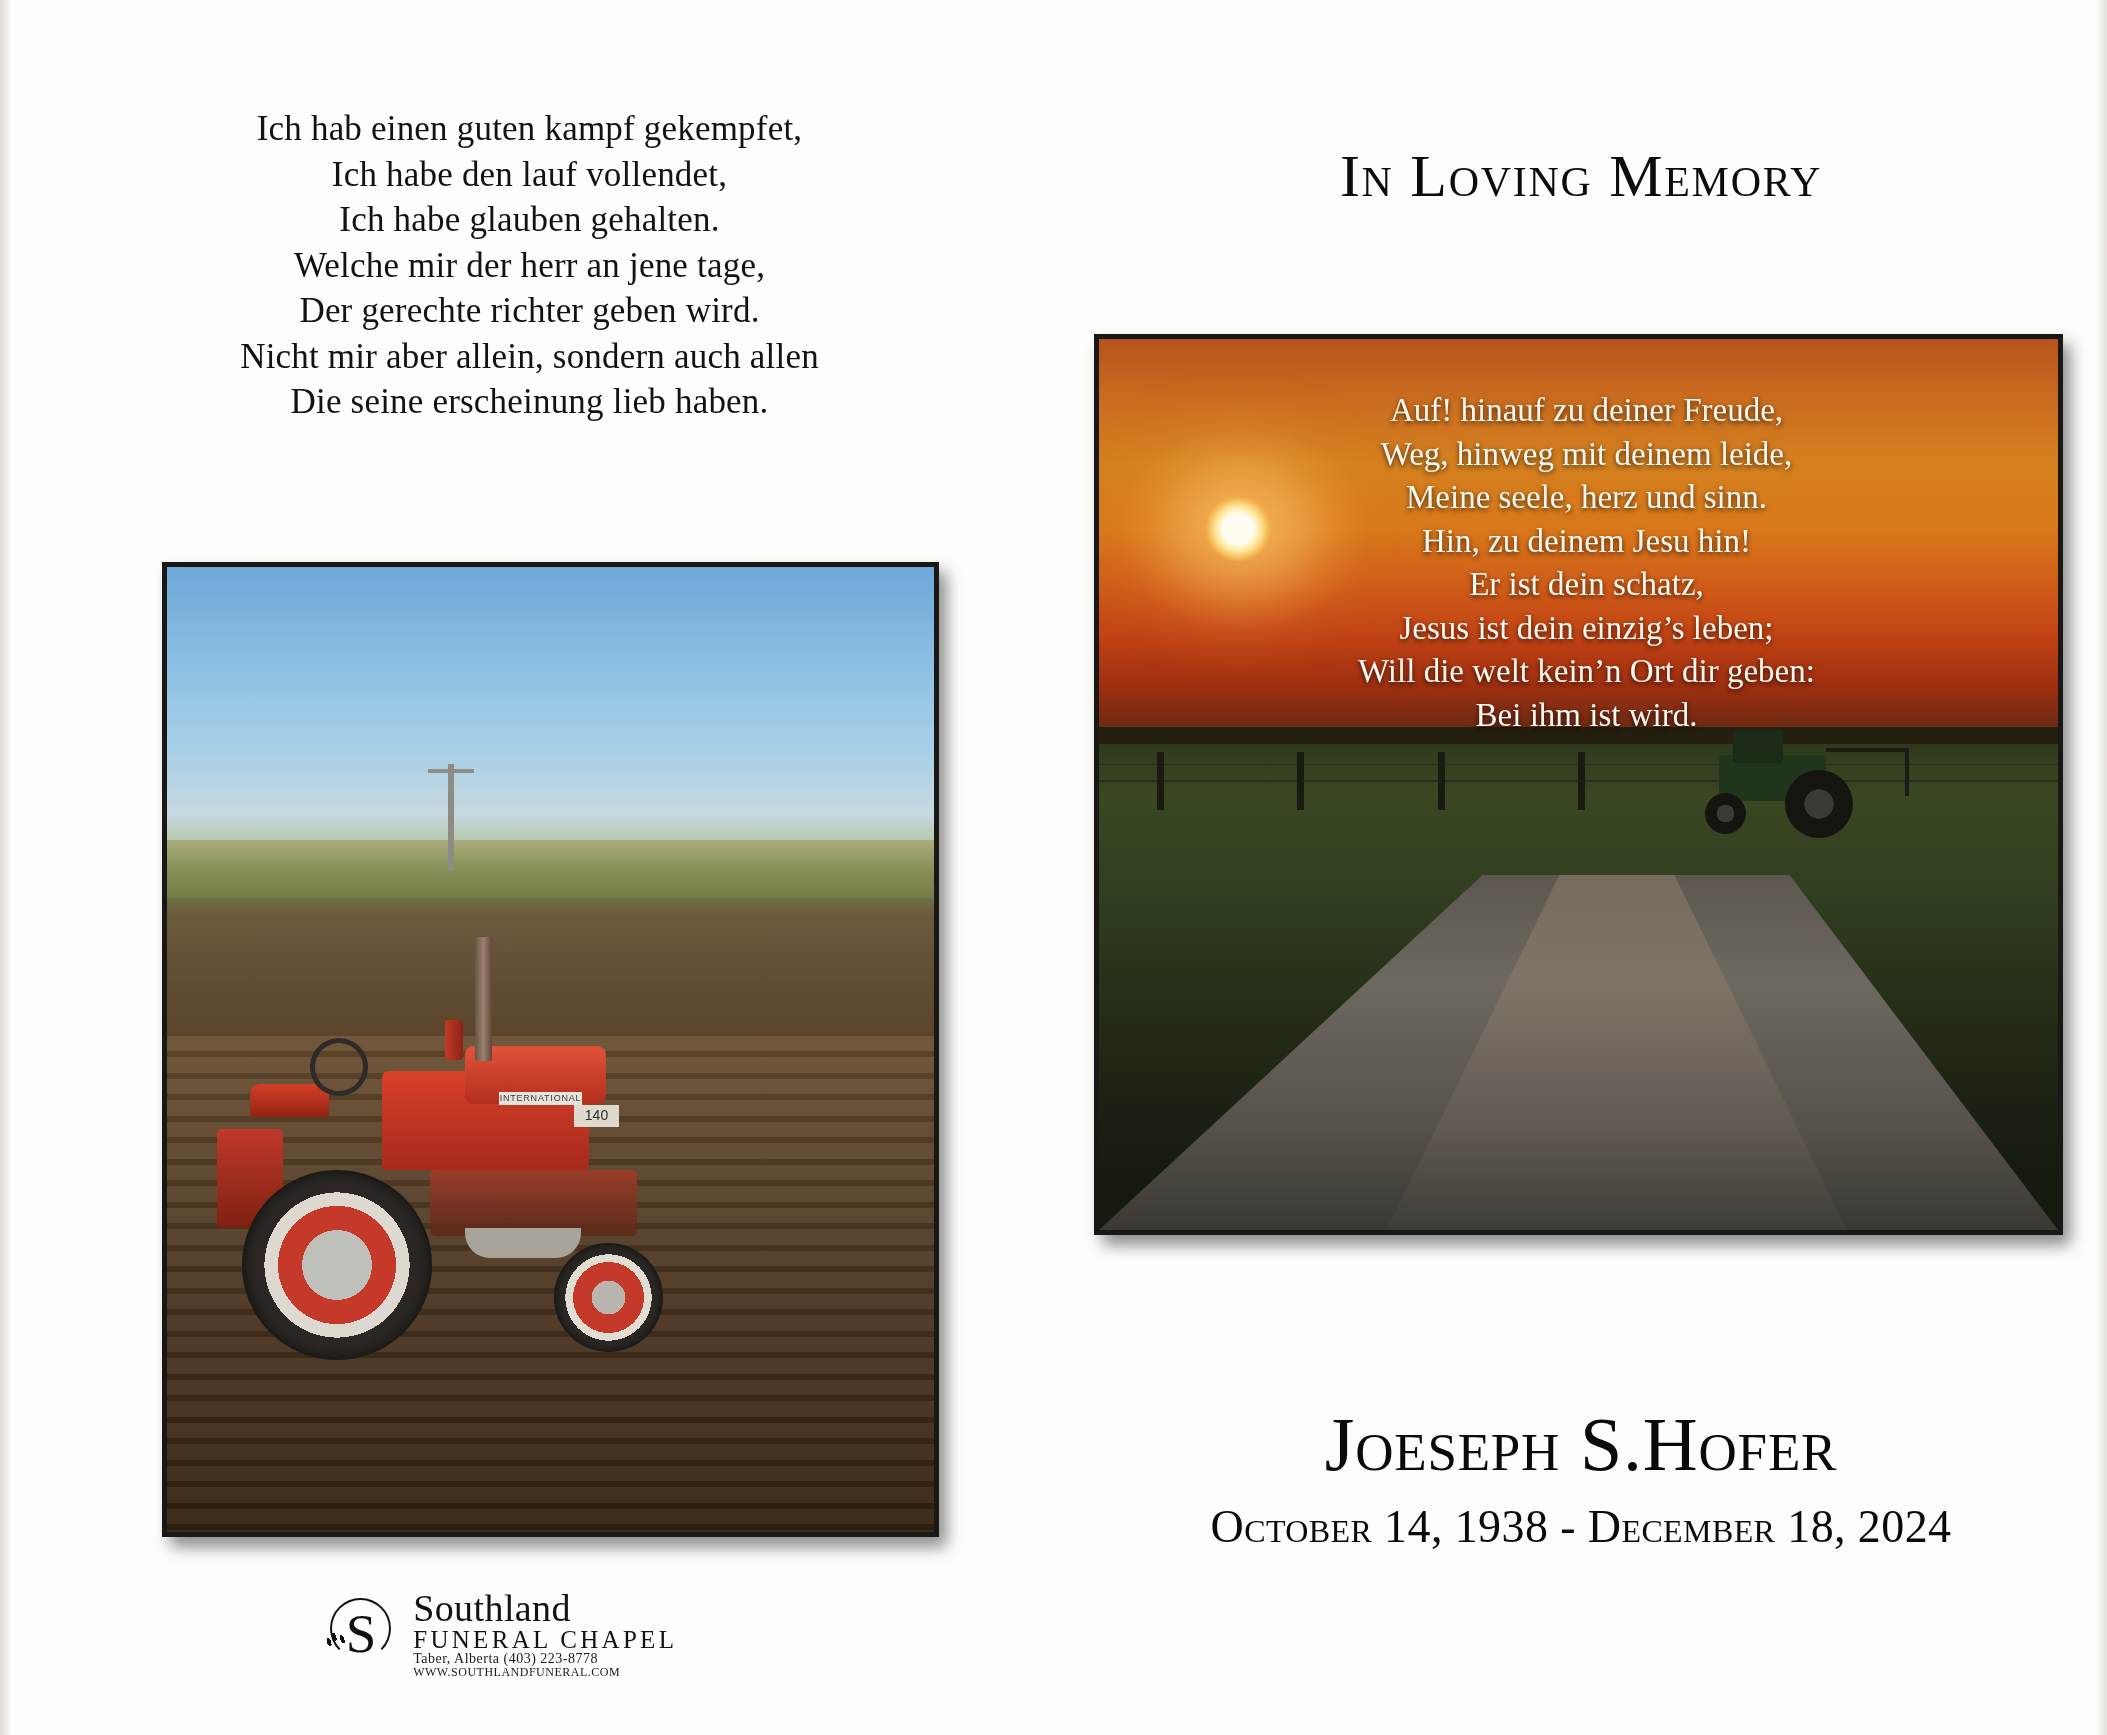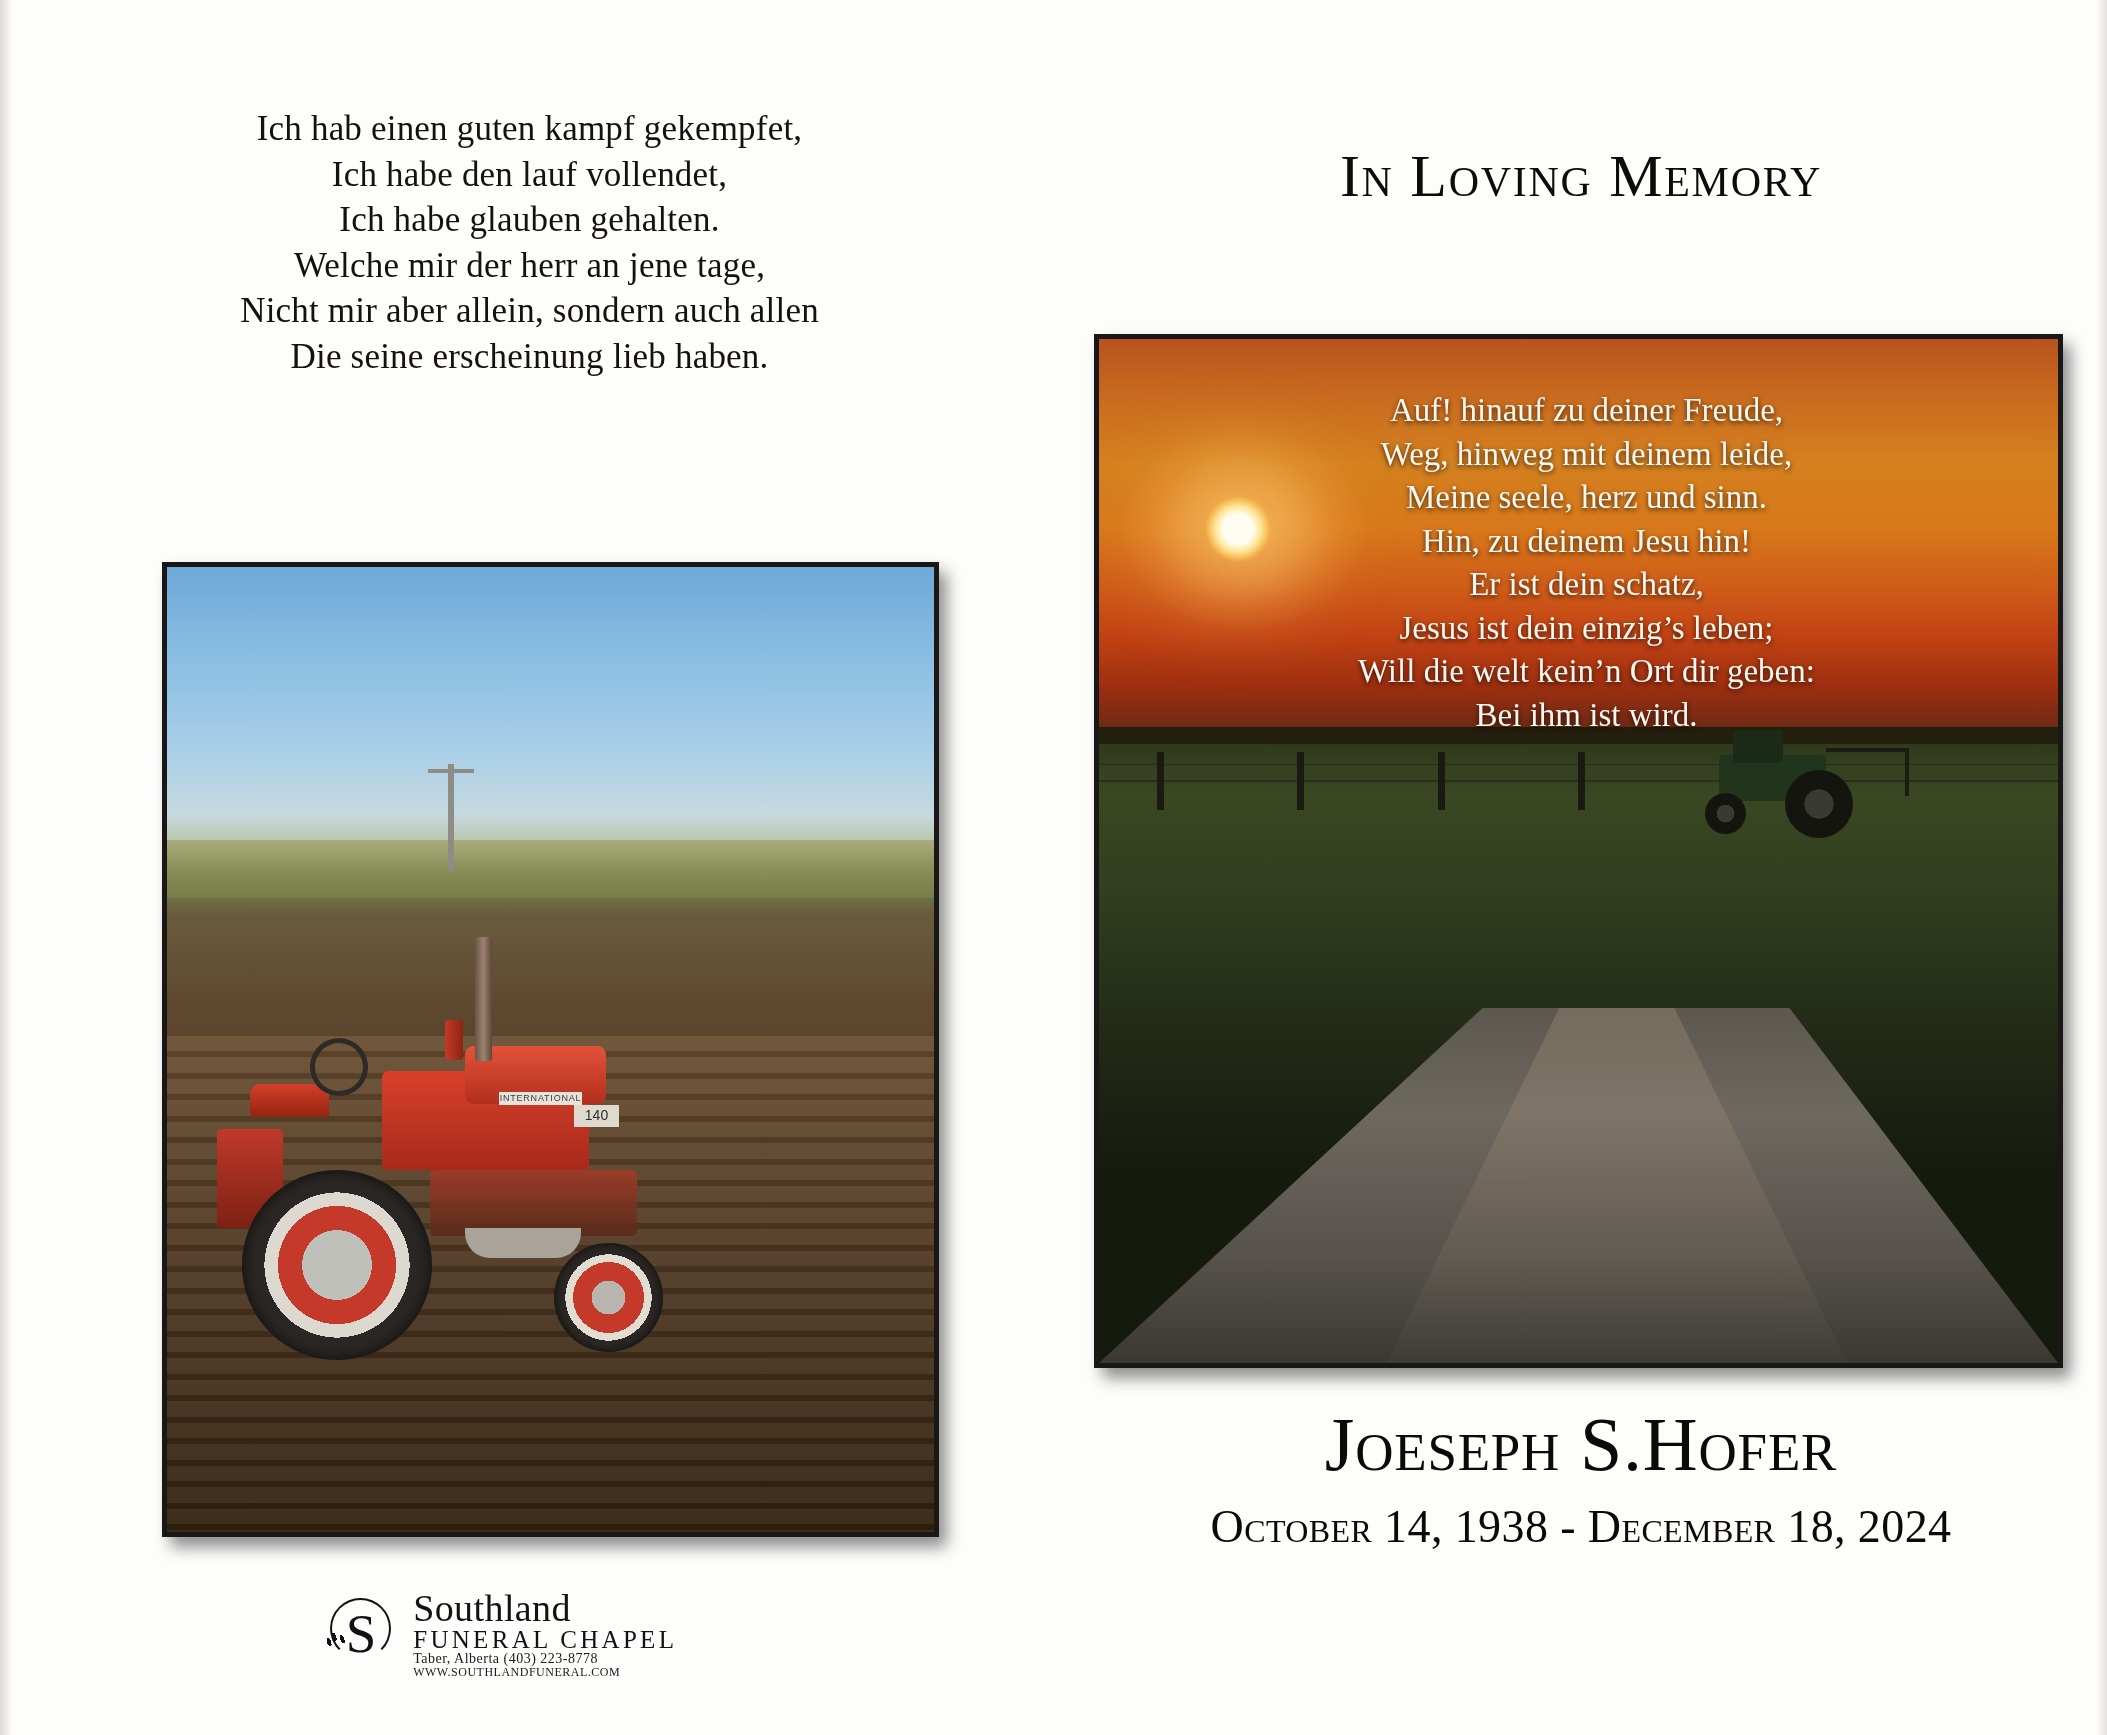--- a/index.html
+++ b/index.html
@@ -301,21 +301,21 @@
     color: #0d0c0b;
     letter-spacing: 1.7px;
   }
   .smallcaps { font-variant: small-caps; }
 
   
   #sunset-photo {
     top: 334px;
     left: 40px;
     width: 969px;
-    height: 1034px;
+    height: 901px;
     text-decoration: underline;
   }
   .sunset-scene {
     position: absolute;
     inset: 0;
     background:
       linear-gradient(to bottom,
         #b7531d 0px, #c96b1f 58px, #d4801f 124px,
         #d8781b 190px, #cf5c18 248px,
         #c14214 298px, #9e2f10 347px,
@@ -453,20 +453,21 @@
 
 <div class="page">
 
   <div class="left-panel">
 
     <div class="poem-left">
       <div class="line">Ich hab einen guten kampf gekempfet,</div>
       <div class="line">Ich habe den lauf vollendet,</div>
       <div class="line">Ich habe glauben gehalten.</div>
       <div class="line">Welche mir der herr an jene tage,</div>
+      <div class="line">Der gerechte richter geben wird.</div>
       <div class="line">Nicht mir aber allein, sondern auch allen</div>
       <div class="line">Die seine erscheinung lieb haben.</div>
     </div>
 
     <div class="photo-frame" id="tractor-photo">
       <div class="field-scene">
         <div class="horizon-band"></div>
         <div class="pole"></div>
         <div class="soil"></div>
 

